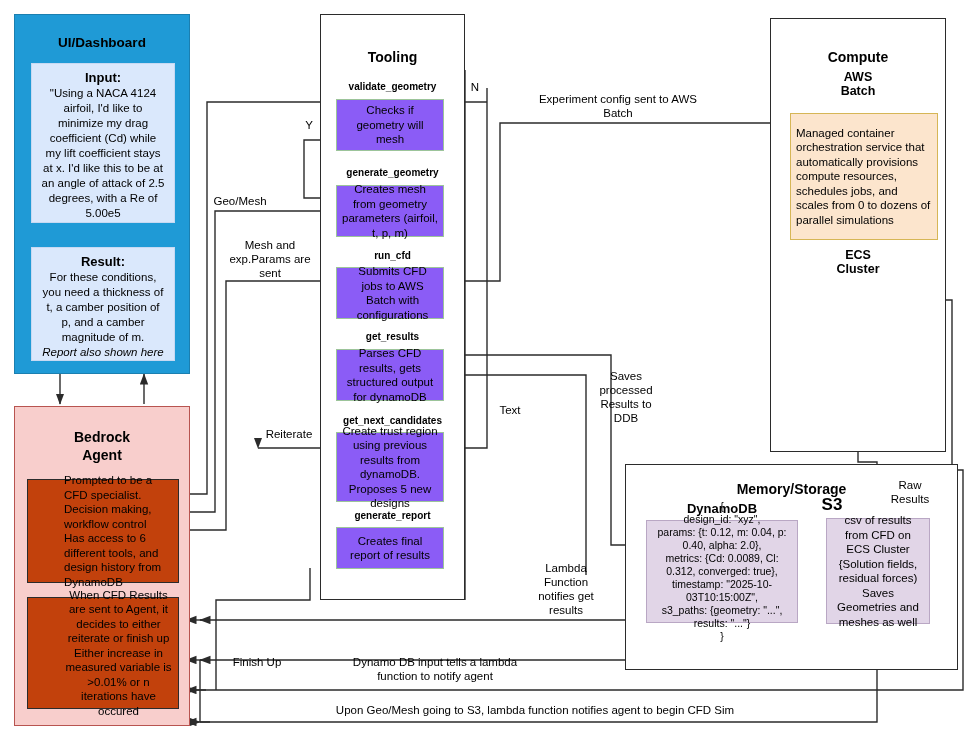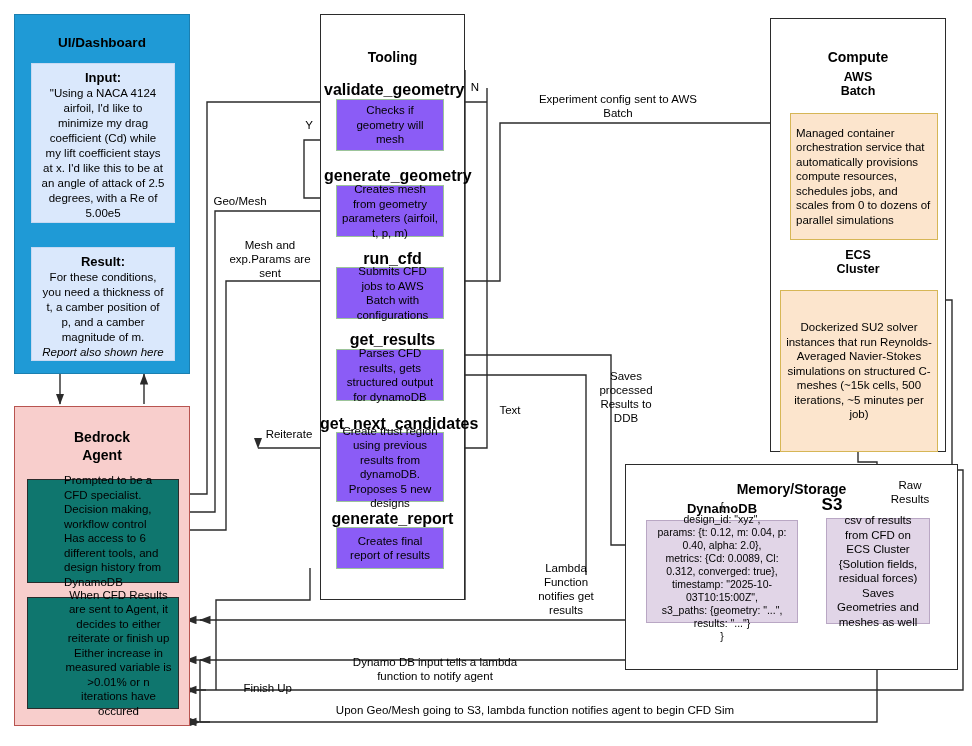--- a/index.html
+++ b/index.html
@@ -7,24 +7,24 @@
   #stage{position:relative;width:972px;height:746px;overflow:hidden;}
   .grp{position:absolute;border:1.5px solid #2b2b2b;box-sizing:border-box;}
   .grp-title{position:absolute;width:100%;text-align:center;font-weight:bold;font-size:13.5px;}
   .sub-title{position:absolute;text-align:center;font-weight:bold;font-size:12.5px;line-height:14px;}
   .node{position:absolute;box-sizing:border-box;display:flex;align-items:center;justify-content:center;
         text-align:center;font-size:11.5px;line-height:14.5px;padding:4px 5px;}
   .green{background:#8b5cf6;border:1.2px solid #9cc49a;}
   .pinkwrap{background:#f8cecc;border:1.5px solid #b85450;}
   .bluewrap{background:#1f9ad6;border:1.5px solid #1b7fb0;}
   .lightblue{background:#dae8fc;border:1.2px solid #c7d9f2;}
-  .whitebox{background:#0f766e;border:1.2px solid #2b2b2b;padding-left:36px;}
+  .whitebox{background:#c2410c;border:1.2px solid #2b2b2b;padding-left:36px;}
   .orange{background:#fce5cd;border:1.2px solid #d6b656;}
   .purple{background:#e1d5e7;border:1.2px solid #b9a7c4;}
-  .tool-label{position:absolute;font-weight:bold;font-size:16px;text-align:center;}
+  .tool-label{position:absolute;font-weight:bold;font-size:10px;text-align:center;}
   .edge-label{position:absolute;font-size:11.5px;line-height:14px;text-align:center;color:#000;}
   .ltext{text-align:left;}
   svg.wires{position:absolute;left:0;top:0;width:972px;height:746px;pointer-events:none;}
   .bodytext{font-size:11.5px;line-height:15px;}
   .pad{padding:7px 9px;}
   .lead{font-weight:bold;font-size:13px;}
   .ital{font-style:italic;}
 </style>
 </head>
 <body>
@@ -141,21 +141,20 @@
 
   <div class="grp" style="left:770px;top:18px;width:176px;height:434px;background:#fff;">
     <div class="grp-title" style="top:30px;font-size:14px;">Compute</div>
   </div>
   <div class="sub-title" style="left:770px;top:70px;width:176px;">AWS</div>
   <div class="sub-title" style="left:770px;top:84px;width:176px;text-align:center;">Batch</div>
   <div class="node orange" style="left:790px;top:113px;width:148px;height:127px;text-align:left;justify-content:flex-start;">Managed container orchestration service that automatically provisions compute resources, schedules jobs, and scales from 0 to dozens of parallel simulations</div>
 
   <div class="sub-title" style="left:770px;top:248px;width:176px;">ECS</div>
   <div class="sub-title" style="left:770px;top:262px;width:176px;">Cluster</div>
-  <div class="node orange" style="left:780px;top:290px;width:158px;height:162px;">Dockerized SU2 solver instances that run Reynolds-Averaged Navier-Stokes simulations on structured C-meshes (~15k cells, 500 iterations, ~5 minutes per job)</div>
 
   <div class="grp" style="left:625px;top:464px;width:333px;height:206px;background:#fff;">
     <div class="grp-title" style="top:16px;font-size:14px;">Memory/Storage</div>
   </div>
   <div class="sub-title" style="left:646px;top:502px;width:152px;font-size:13px;">DynamoDB</div>
   <div class="node purple" style="left:646px;top:520px;width:152px;height:103px;white-space:pre-line;font-size:10.5px;line-height:13px;">{
 design_id: "xyz",
 params: {t: 0.12, m: 0.04, p: 0.40, alpha: 2.0},
 metrics: {Cd: 0.0089, Cl: 0.312, converged: true},
 timestamp: "2025-10-03T10:15:00Z",
@@ -170,16 +169,16 @@
   <div class="edge-label" style="left:463px;top:80px;width:24px;">N</div>
   <div class="edge-label" style="left:207px;top:194px;width:66px;">Geo/Mesh</div>
   <div class="edge-label" style="left:229px;top:238px;width:82px;">Mesh and exp.Params are sent</div>
   <div class="edge-label" style="left:528px;top:92px;width:180px;">Experiment config sent to AWS Batch</div>
   <div class="edge-label" style="left:256px;top:427px;width:66px;">Reiterate</div>
   <div class="edge-label" style="left:490px;top:403px;width:40px;">Text</div>
   <div class="edge-label" style="left:591px;top:369px;width:70px;">Saves processed Results to DDB</div>
   <div class="edge-label" style="left:530px;top:561px;width:72px;">Lambda Function notifies get results</div>
   <div class="edge-label" style="left:882px;top:478px;width:56px;">Raw Results</div>
   <div class="edge-label" style="left:343px;top:638px;width:184px;margin-top:17px;">Dynamo DB input tells a lambda function to notify agent</div>
-  <div class="edge-label ltext" style="left:222px;top:681px;width:70px;text-align:right;">Finish Up</div>
+  <div class="edge-label ltext" style="left:222px;top:655px;width:70px;text-align:center;">Finish Up</div>
   <div class="edge-label" style="left:310px;top:703px;width:450px;">Upon Geo/Mesh going to S3, lambda function notifies agent to begin CFD Sim</div>
 
 </div>
 
 </body></html>

